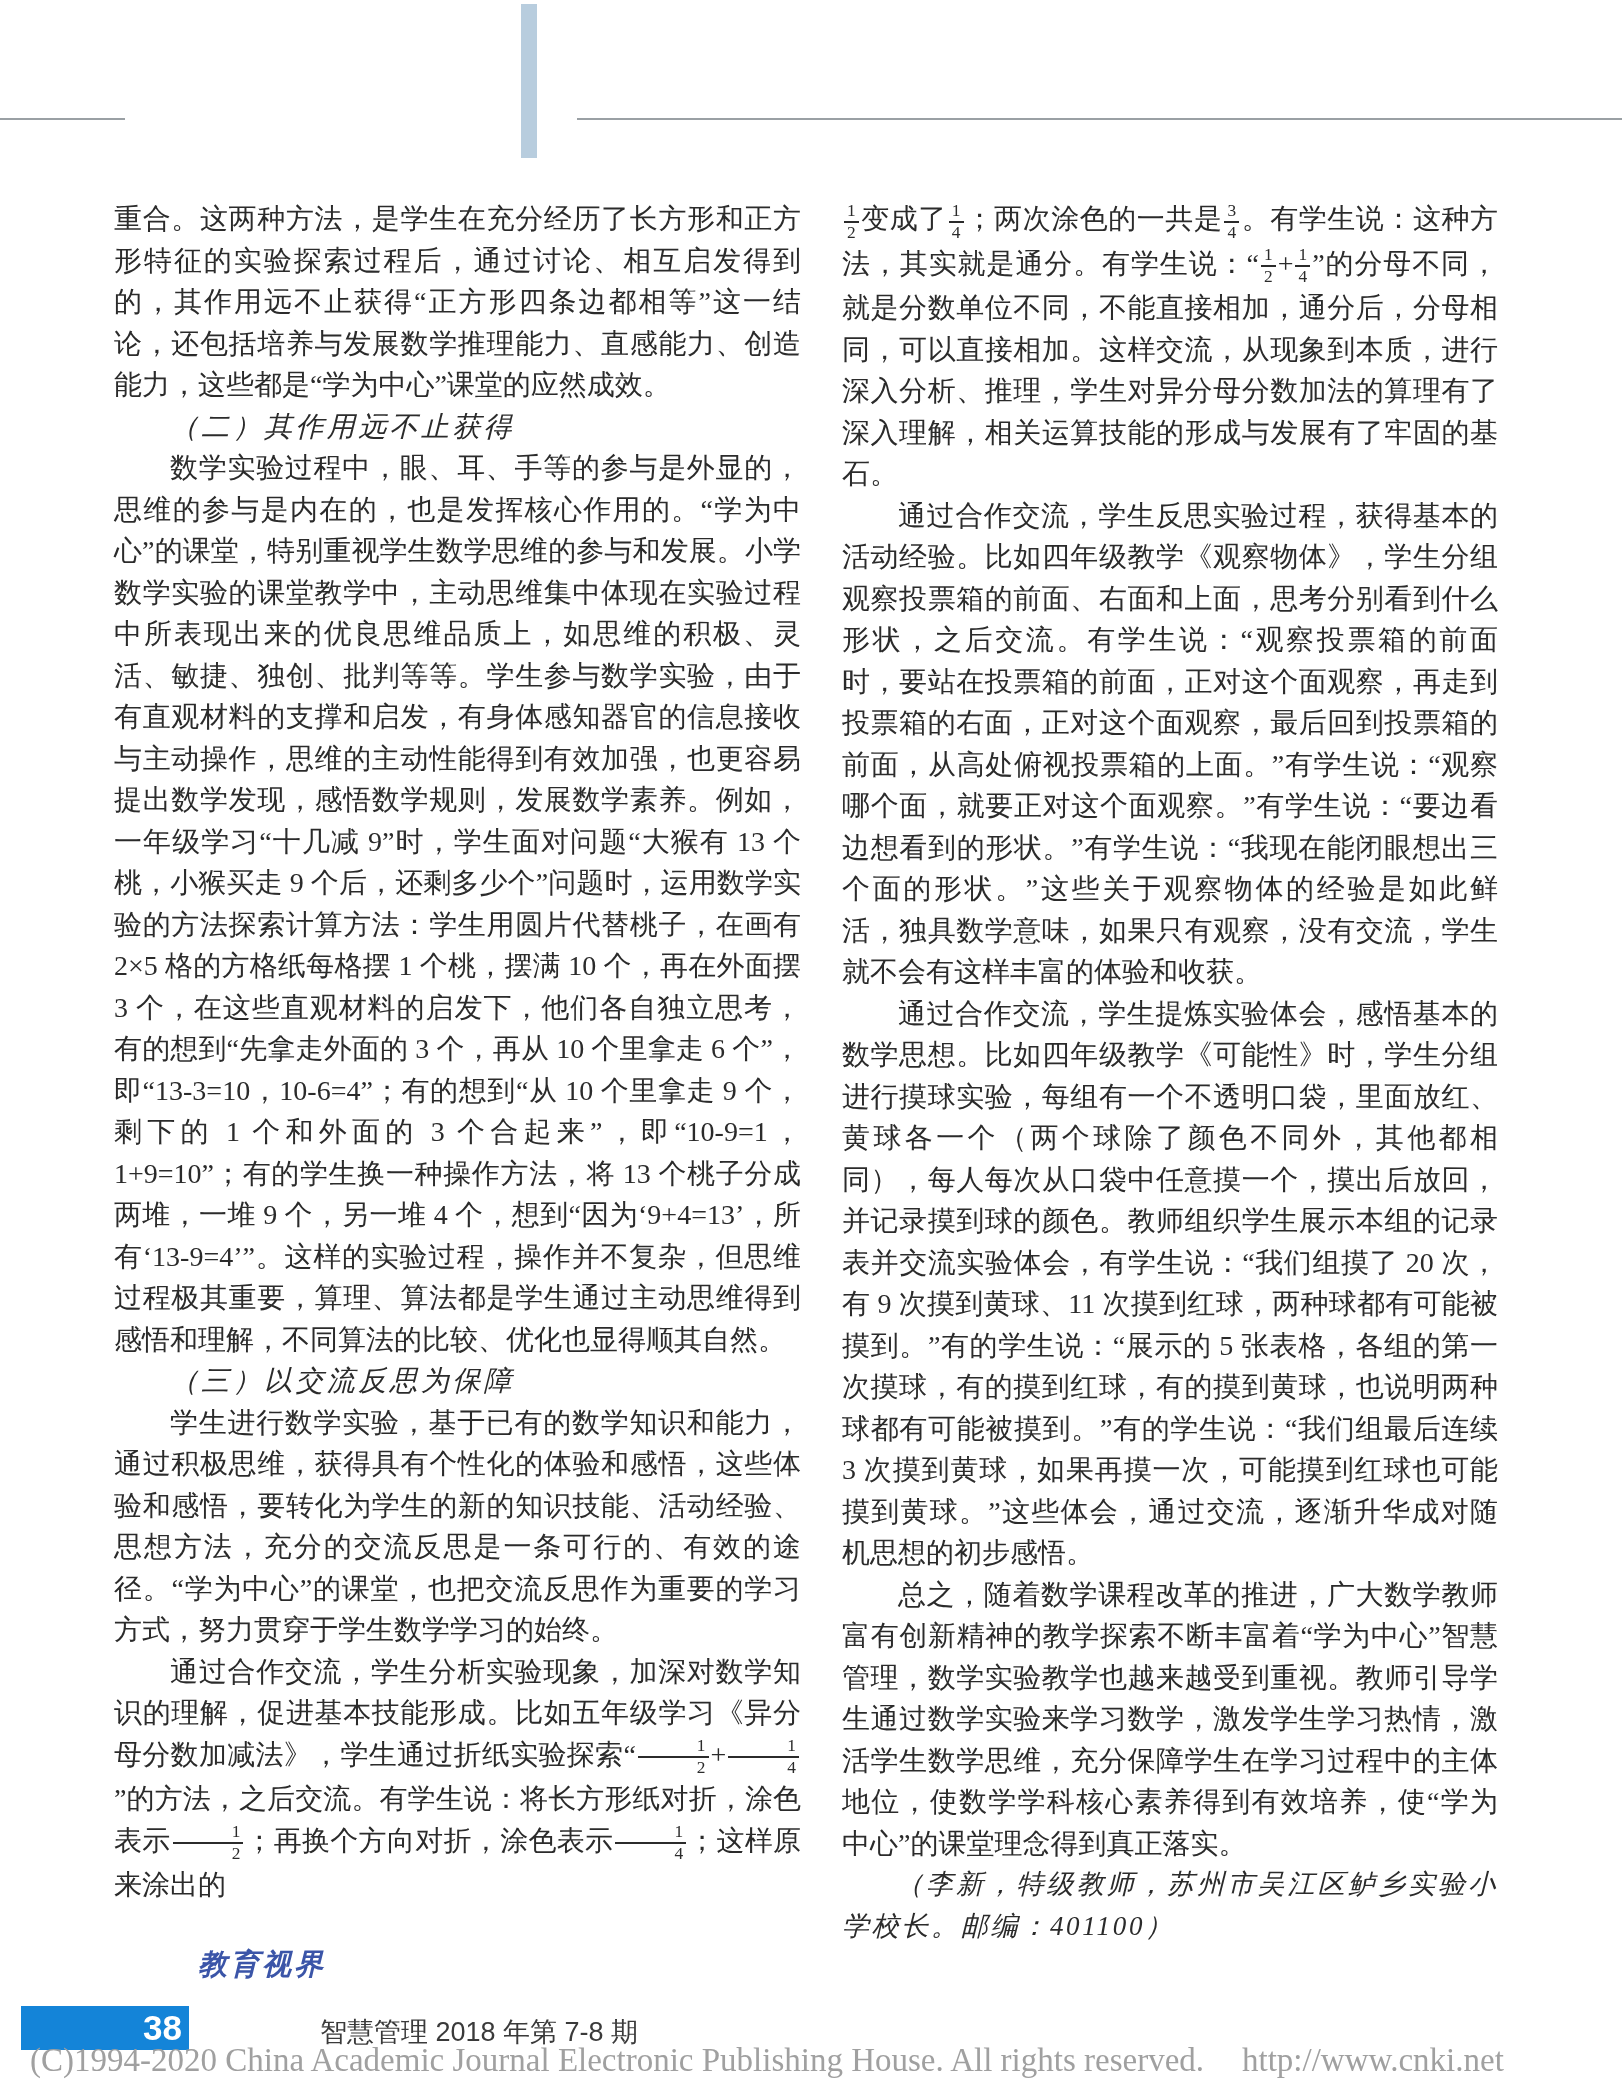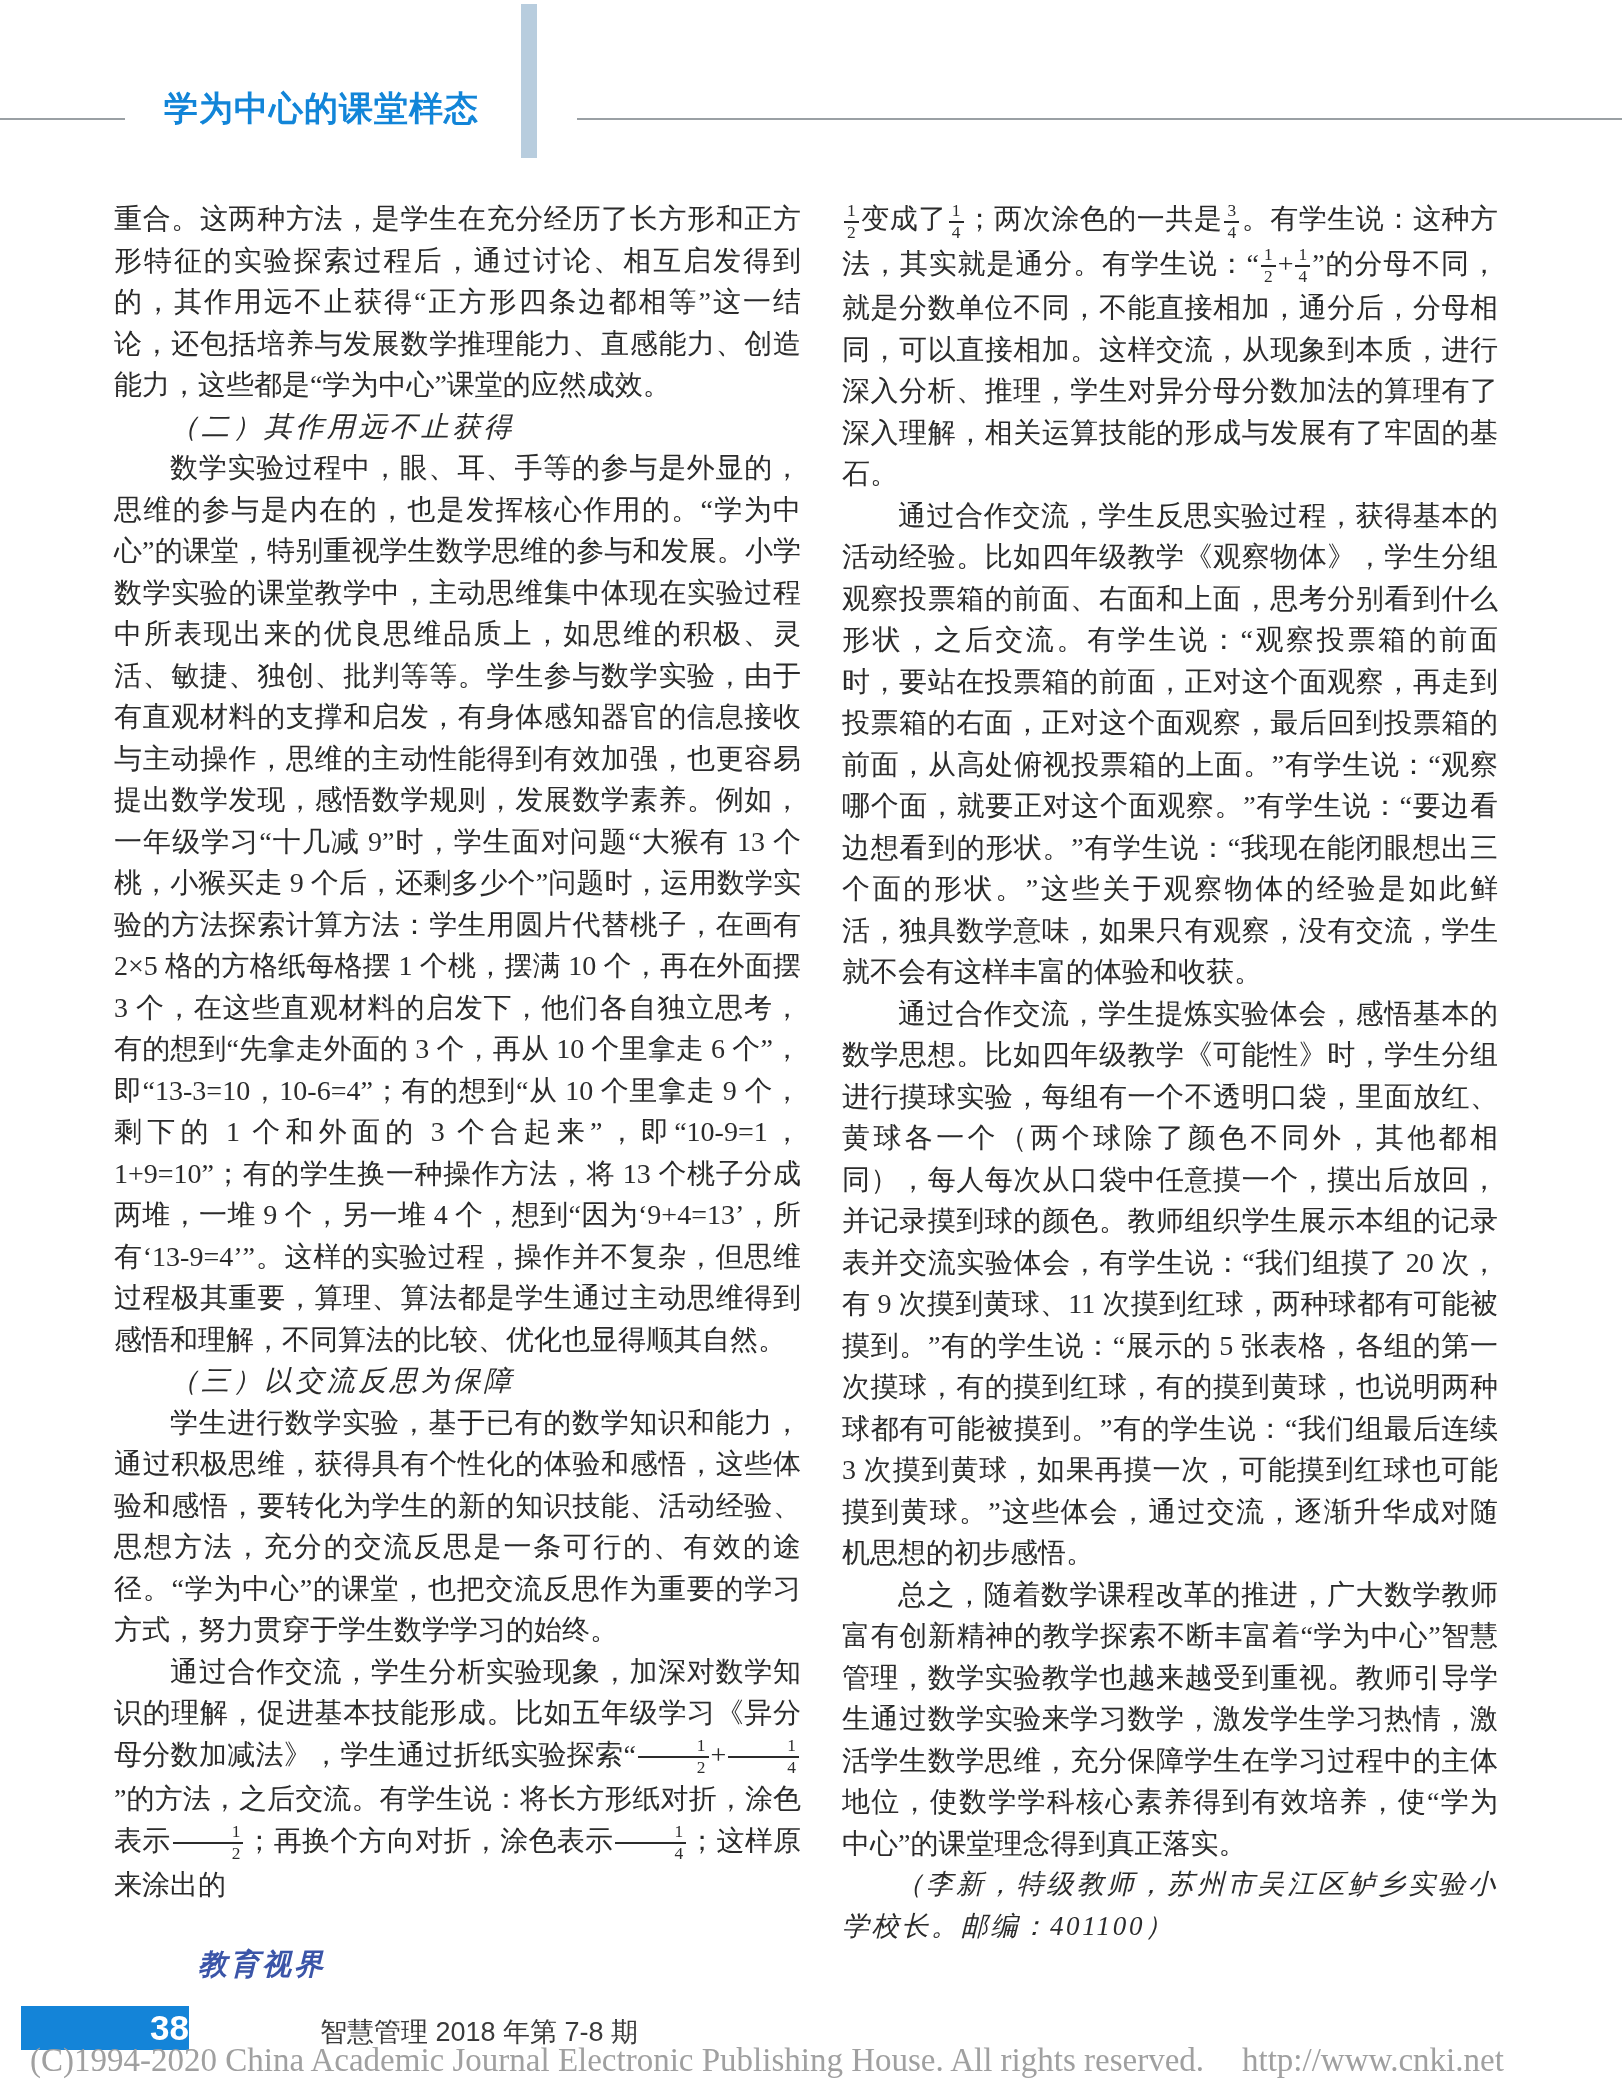--- a/index.html
+++ b/index.html
@@ -51,21 +51,21 @@
     margin:0 2px;
   }
   .frac .fn{display:block;border-bottom:2px solid #2b2b2b;padding:0 3px;}
   .frac .fd{display:block;padding:0 3px;}
   
   .page-num-box{
     position:absolute;left:21px;top:2006px;width:168px;height:44px;
     background:var(--footer_blue,#1484d8);
     color:#ffffff;font-family:"Liberation Sans","DejaVu Sans",sans-serif;
     font-weight:bold;font-size:35px;line-height:44px;
-    text-align:right;box-sizing:border-box;
+    text-align:right;padding-right:7px;box-sizing:border-box;
   }
   .journal-name{
     position:absolute;left:198px;top:1945px;
     font-style:italic;font-weight:bold;font-size:29px;letter-spacing:3px;
     color:var(--journal_blue,#3b55a8);
     white-space:nowrap;
   }
   .issue-info{
     position:absolute;left:320px;top:2014px;
     font-family:"Liberation Sans","DejaVu Sans",sans-serif;
@@ -77,21 +77,20 @@
     font-size:33px;color:#a0a0a0;white-space:nowrap;
   }
   .copyright-line .url{margin-left:38px;text-align:right;}
 </style>
 </head>
 <body>
 
 <div id="page">
 
   <div class="rule rule-left"></div>
-  <div class="page-title">学为中心的课堂样态</div>
   <div class="vbar"></div>
   <div class="rule rule-right"></div>
 
   <div class="col col-left">
     <p class="no-indent">重合。这两种方法，是学生在充分经历了长方形和正方形特征的实验探索过程后，通过讨论、相互启发得到的，其作用远不止获得“正方形四条边都相等”这一结论，还包括培养与发展数学推理能力、直感能力、创造能力，这些都是“学为中心”课堂的应然成效。</p>
     <p class="sec-heading">（二）其作用远不止获得</p>
     <p>数学实验过程中，眼、耳、手等的参与是外显的，思维的参与是内在的，也是发挥核心作用的。“学为中心”的课堂，特别重视学生数学思维的参与和发展。小学数学实验的课堂教学中，主动思维集中体现在实验过程中所表现出来的优良思维品质上，如思维的积极、灵活、敏捷、独创、批判等等。学生参与数学实验，由于有直观材料的支撑和启发，有身体感知器官的信息接收与主动操作，思维的主动性能得到有效加强，也更容易提出数学发现，感悟数学规则，发展数学素养。例如，一年级学习“十几减 9”时，学生面对问题“大猴有 13 个桃，小猴买走 9 个后，还剩多少个”问题时，运用数学实验的方法探索计算方法：学生用圆片代替桃子，在画有 2×5 格的方格纸每格摆 1 个桃，摆满 10 个，再在外面摆 3 个，在这些直观材料的启发下，他们各自独立思考，有的想到“先拿走外面的 3 个，再从 10 个里拿走 6 个”，即“13-3=10，10-6=4”；有的想到“从 10 个里拿走 9 个，剩下的 1 个和外面的 3 个合起来”，即“10-9=1，1+9=10”；有的学生换一种操作方法，将 13 个桃子分成两堆，一堆 9 个，另一堆 4 个，想到“因为‘9+4=13’，所有‘13-9=4’”。这样的实验过程，操作并不复杂，但思维过程极其重要，算理、算法都是学生通过主动思维得到感悟和理解，不同算法的比较、优化也显得顺其自然。</p>
     <p class="sec-heading">（三）以交流反思为保障</p>
     <p>学生进行数学实验，基于已有的数学知识和能力，通过积极思维，获得具有个性化的体验和感悟，这些体验和感悟，要转化为学生的新的知识技能、活动经验、思想方法，充分的交流反思是一条可行的、有效的途径。“学为中心”的课堂，也把交流反思作为重要的学习方式，努力贯穿于学生数学学习的始终。</p>
     <p>通过合作交流，学生分析实验现象，加深对数学知识的理解，促进基本技能形成。比如五年级学习《异分母分数加减法》，学生通过折纸实验探索“<span class="frac"><span class="fn">1</span><span class="fd">2</span></span>+<span class="frac"><span class="fn">1</span><span class="fd">4</span></span>”的方法，之后交流。有学生说：将长方形纸对折，涂色表示<span class="frac"><span class="fn">1</span><span class="fd">2</span></span>；再换个方向对折，涂色表示<span class="frac"><span class="fn">1</span><span class="fd">4</span></span>；这样原来涂出的</p>

